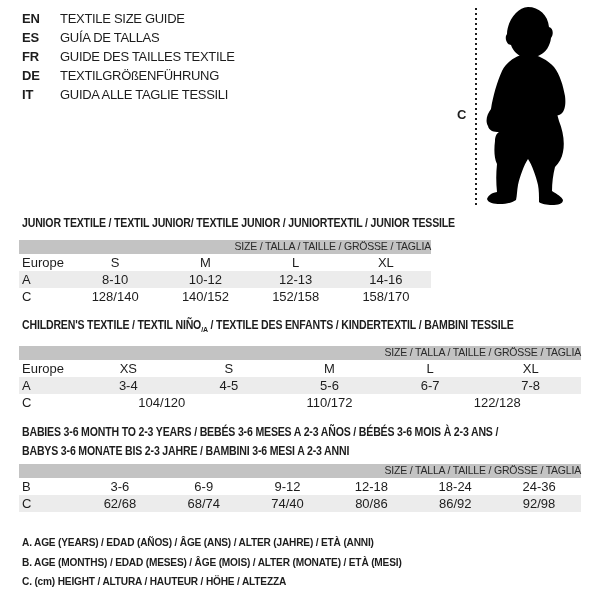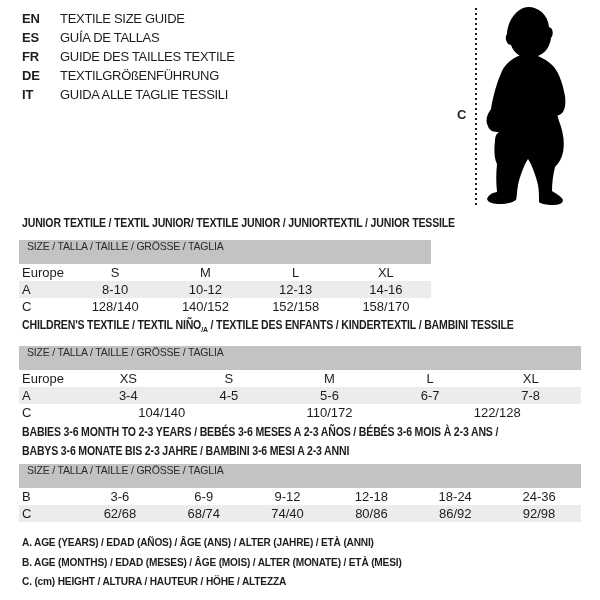--- a/index.html
+++ b/index.html
@@ -23,22 +23,22 @@
     transform:scaleX(0.88);transform-origin:0 50%;}
   #s1-title{left:22px;top:216px;}
   #s2-title{left:22px;top:318px;}
   #s3-title{left:22px;top:423px;line-height:19px;transform-origin:0 0;}
   .subA{font-size:8px;}
   
   .size-table{left:19px;}
   #table1{top:240px;width:412px;}
   #table2{top:346px;width:562px;}
   #table3{top:464px;width:562px;}
-  .tbl-header{height:24px;background:#c3c3c3;color:#2a2a2a;font-size:10.5px;line-height:13px;
-    padding-left:8px;box-sizing:border-box;letter-spacing:-0.2px;}
+  .tbl-header{height:14px;background:#c3c3c3;color:#2a2a2a;font-size:10.5px;line-height:13px;
+    padding-left:8px;box-sizing:border-box;letter-spacing:-0.2px;text-align:right;}
   .tbl-row{display:flex;height:17px;font-size:13px;line-height:17px;}
   .tbl-row.stripe{background:#ececec;}
   .tbl-label{padding-left:3px;box-sizing:border-box;}
   #table1 .tbl-label{width:51px;}
   #table2 .tbl-label,#table3 .tbl-label{width:59px;}
   .tbl-cell{flex:1;text-align:center;}
   
   .footnotes{left:22px;top:533px;font-weight:bold;font-size:11.5px;line-height:19.5px;
     letter-spacing:-0.2px;white-space:nowrap;transform:scaleX(0.88);transform-origin:0 0;}
 </style>
@@ -145,21 +145,21 @@
   <div class="tbl-row stripe">
     <span class="tbl-label">A</span>
     <span class="tbl-cell">3-4</span>
     <span class="tbl-cell">4-5</span>
     <span class="tbl-cell">5-6</span>
     <span class="tbl-cell">6-7</span>
     <span class="tbl-cell">7-8</span>
   </div>
   <div class="tbl-row">
     <span class="tbl-label">C</span>
-    <span class="tbl-cell">104/140</span>
+    <span class="tbl-cell">104/120</span>
     <span class="tbl-cell">110/172</span>
     <span class="tbl-cell">122/128</span>
   </div>
 </div>
 
 <div class="abs sec-title" id="s3-title">
   <div>BABIES 3-6 MONTH TO 2-3 YEARS / BEBÉS 3-6 MESES A 2-3 AÑOS / BÉBÉS 3-6 MOIS À 2-3 ANS /</div>
   <div>BABYS 3-6 MONATE BIS 2-3 JAHRE / BAMBINI 3-6 MESI A 2-3 ANNI</div>
 </div>
 <div class="abs size-table" id="table3">

